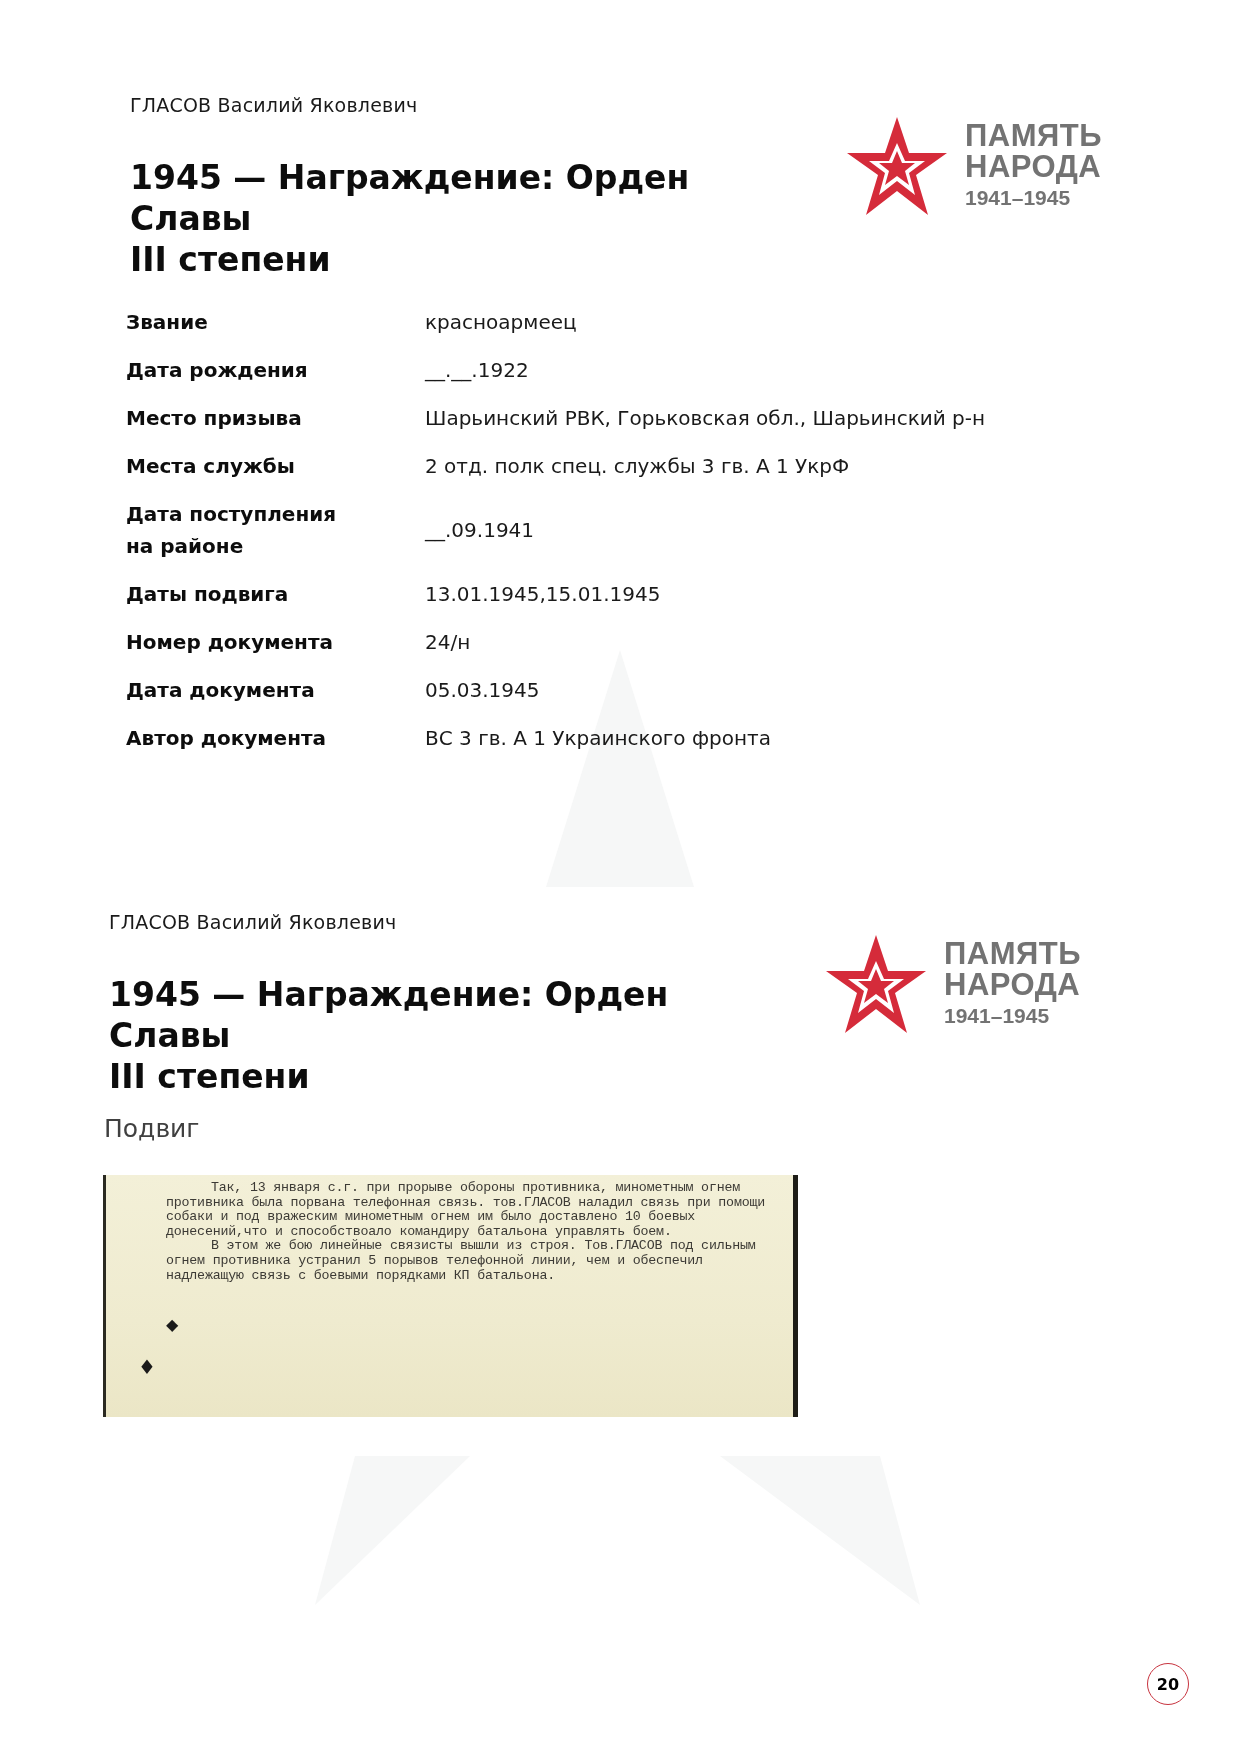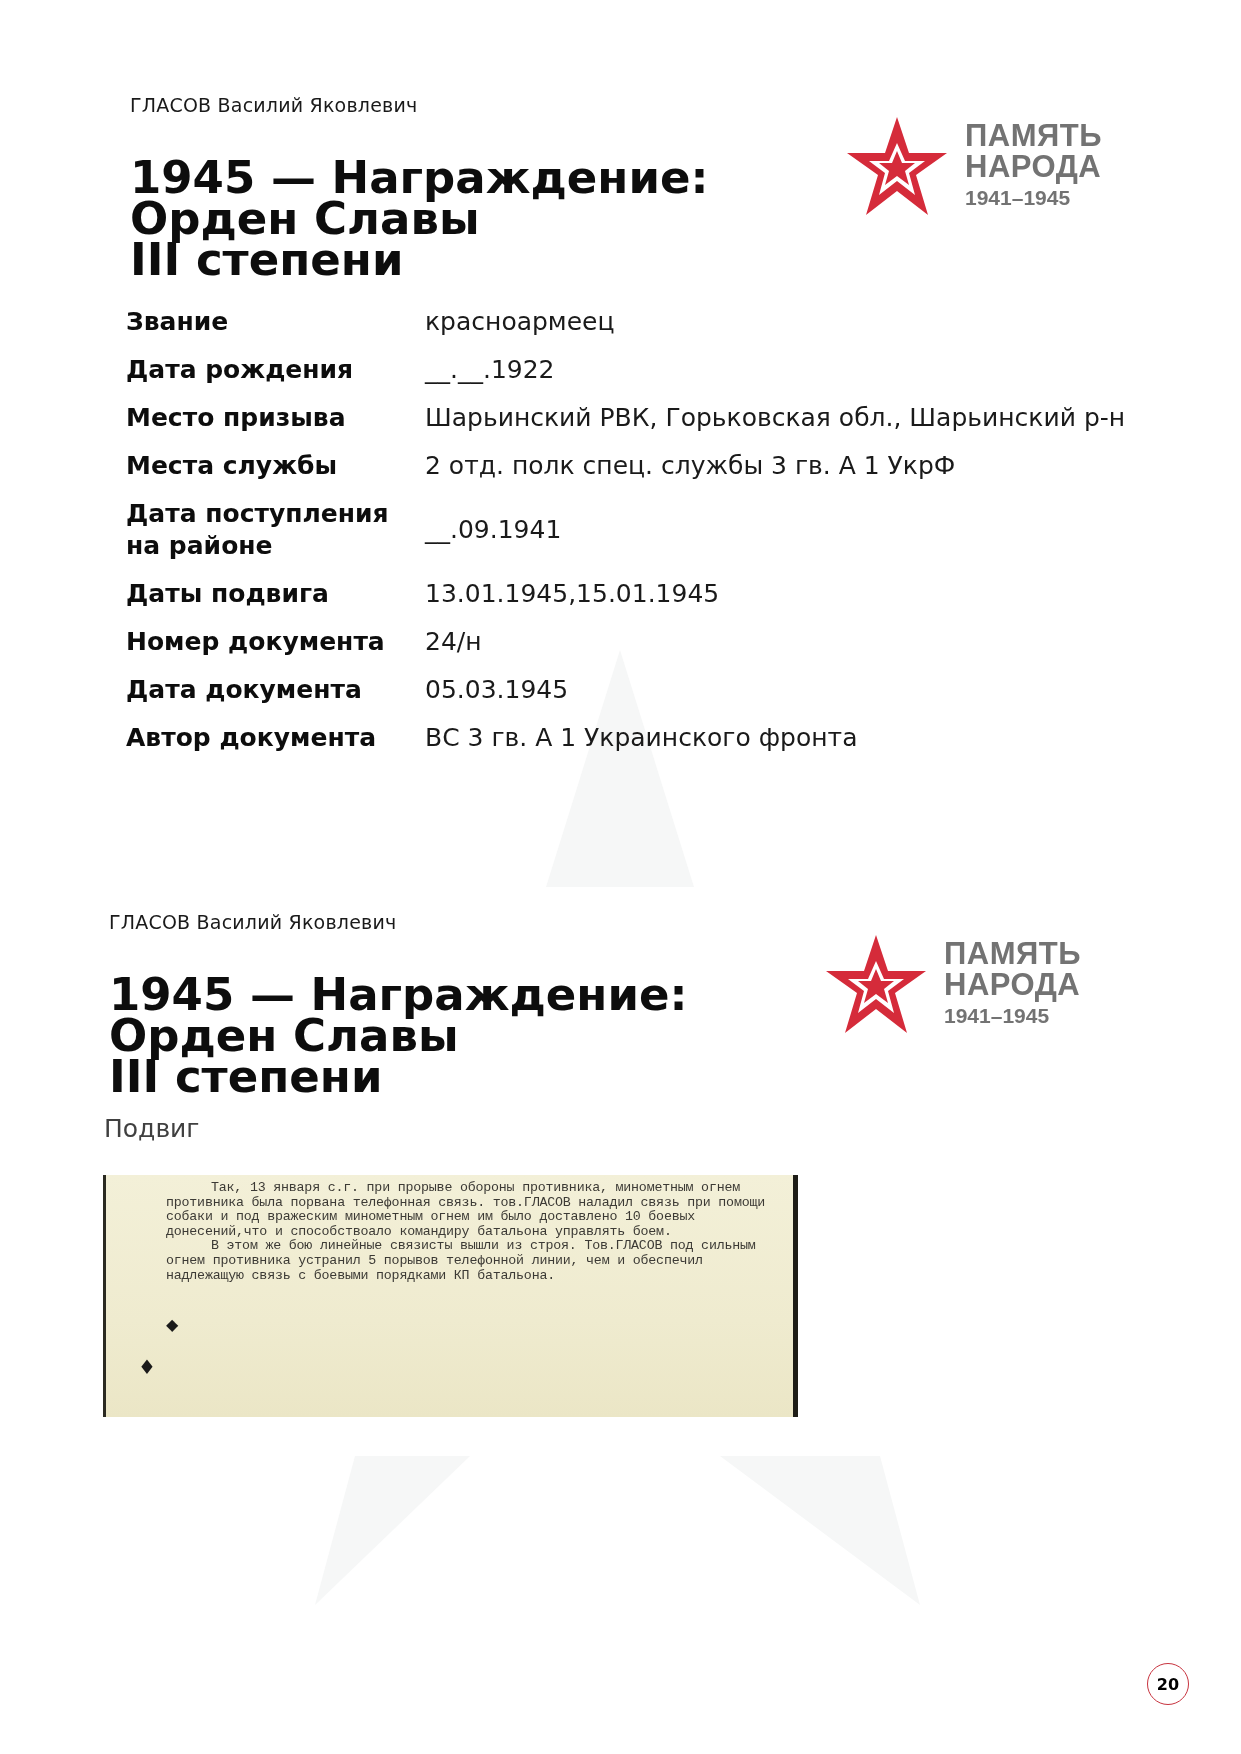--- a/index.html
+++ b/index.html
@@ -27,21 +27,21 @@
       z-index: 1;
     }
     .person-name {
       font-size: 19px;
       font-weight: normal;
       color: #1a1a1a;
       white-space: nowrap;
       letter-spacing: 0.2px;
     }
     .award-title {
-      font-size: 45px;
+      font-size: 33px;
       font-weight: bold;
       line-height: 41px;
       color: #0d0d0d;
       width: 680px;
     }
     .logo {
       position: absolute;
       display: flex;
       align-items: center;
       z-index: 1;
@@ -66,21 +66,21 @@
     table.info {
       position: absolute;
       z-index: 1;
       border-collapse: collapse;
       left: 126px;
       top: 298px;
     }
     table.info td {
       padding: 0;
       vertical-align: middle;
-      font-size: 25px;
+      font-size: 20px;
       line-height: 32px;
     }
     table.info td.label {
       font-weight: bold;
       width: 299px;
       color: #0d0d0d;
     }
     table.info td.value {
       color: #1a1a1a;
       white-space: nowrap;

